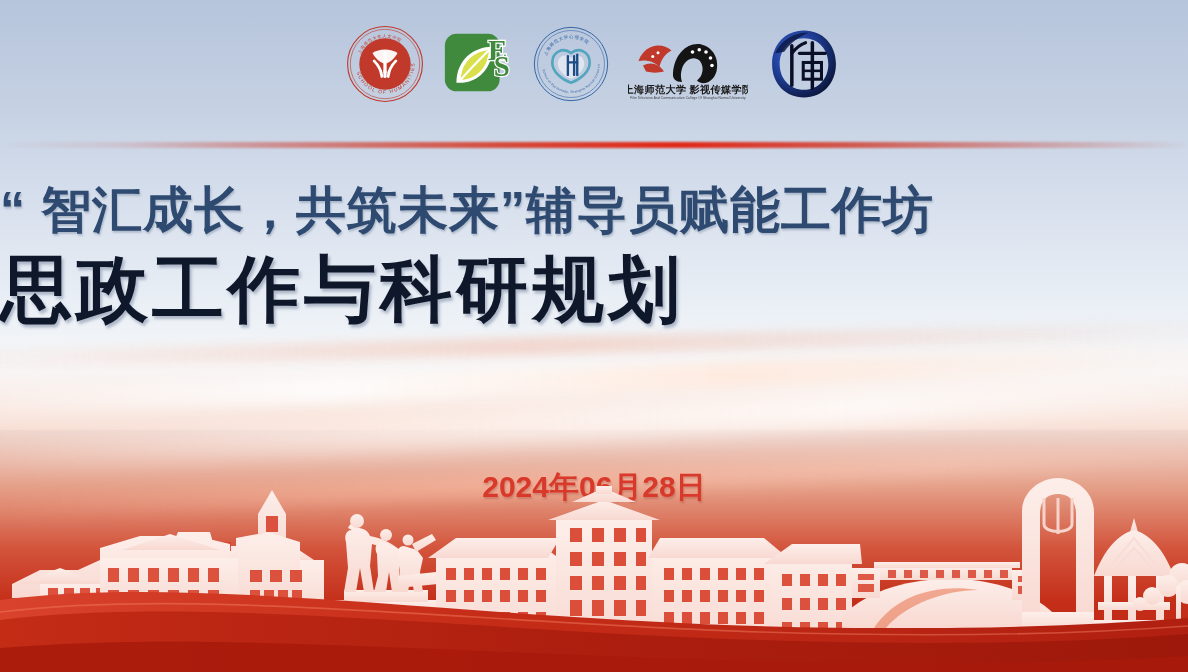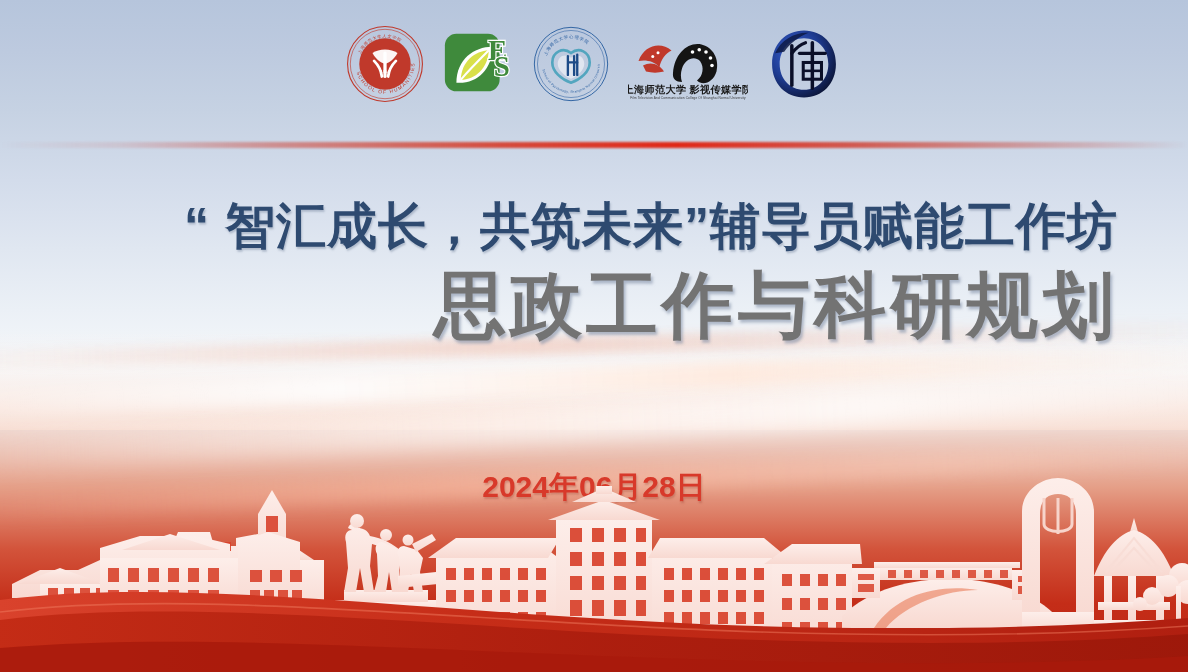--- a/index.html
+++ b/index.html
@@ -81,37 +81,37 @@
         rgba(214,52,32,0.85) 42%,
         rgba(224,40,24,1) 57%,
         rgba(210,50,32,0.75) 72%,
         rgba(200,45,28,0.3) 88%,
         rgba(200,40,25,0) 100%);
     filter:blur(1.1px);
   }
 
   
   .title-block {
-    position:absolute; left:0; top:196px; width:1118px;
-    text-align:right;
+    position:absolute; left:0; top:180px; width:1118px;
+    text-align:left;
   }
   .title-line1 {
     font-size:50px;
     font-weight:bold;
     color:#2e4a70;
     letter-spacing:1px;
     line-height:1.22;
     white-space:nowrap;
     text-shadow:1px 2px 2px rgba(120,135,160,0.45);
   }
   .title-line2 {
     margin-top:6px;
     font-size:72px;
     font-weight:bold;
-    color:#737373;
+    color:#0f172a;
     letter-spacing:4px;
     line-height:1.18;
     white-space:nowrap;
     text-shadow:2px 3px 3px rgba(120,135,160,0.55);
   }
 
   
   .event-date {
     position:absolute; left:0; top:467px; width:1188px;
     text-align:center;

